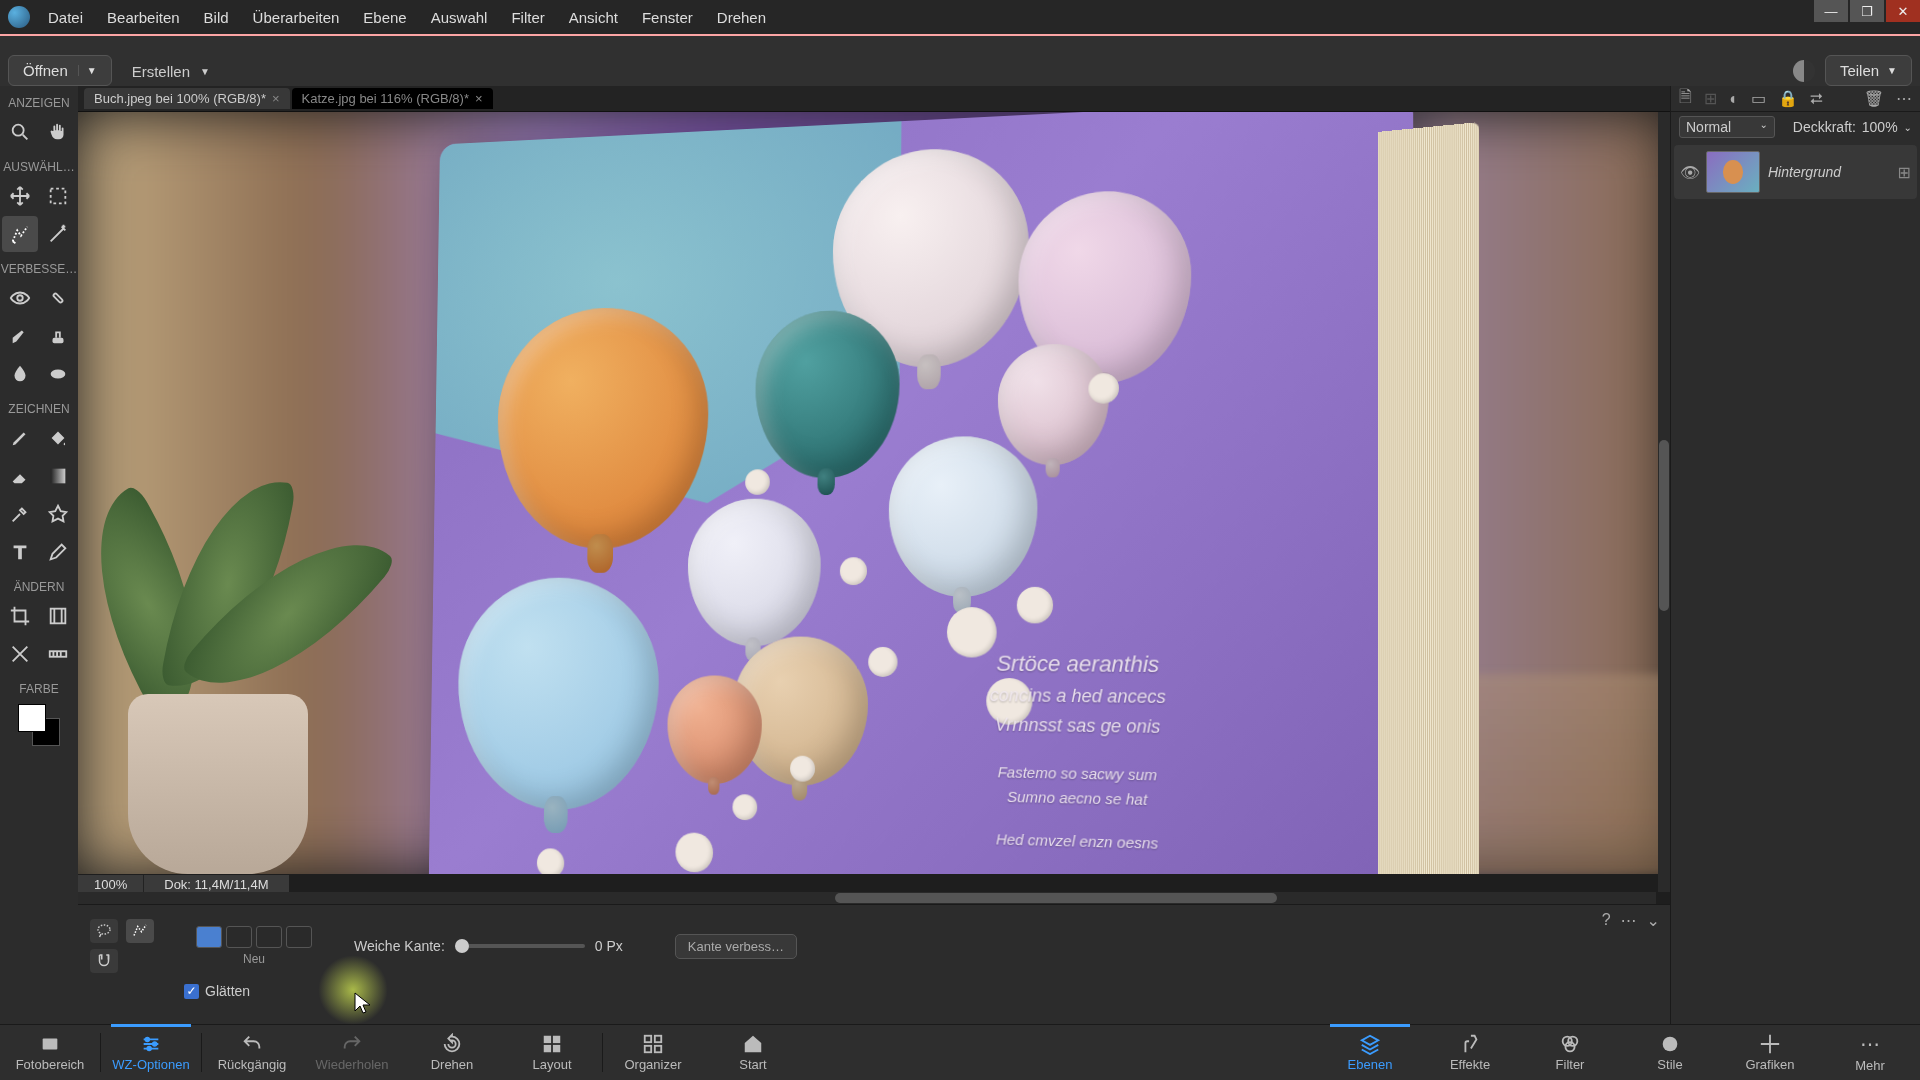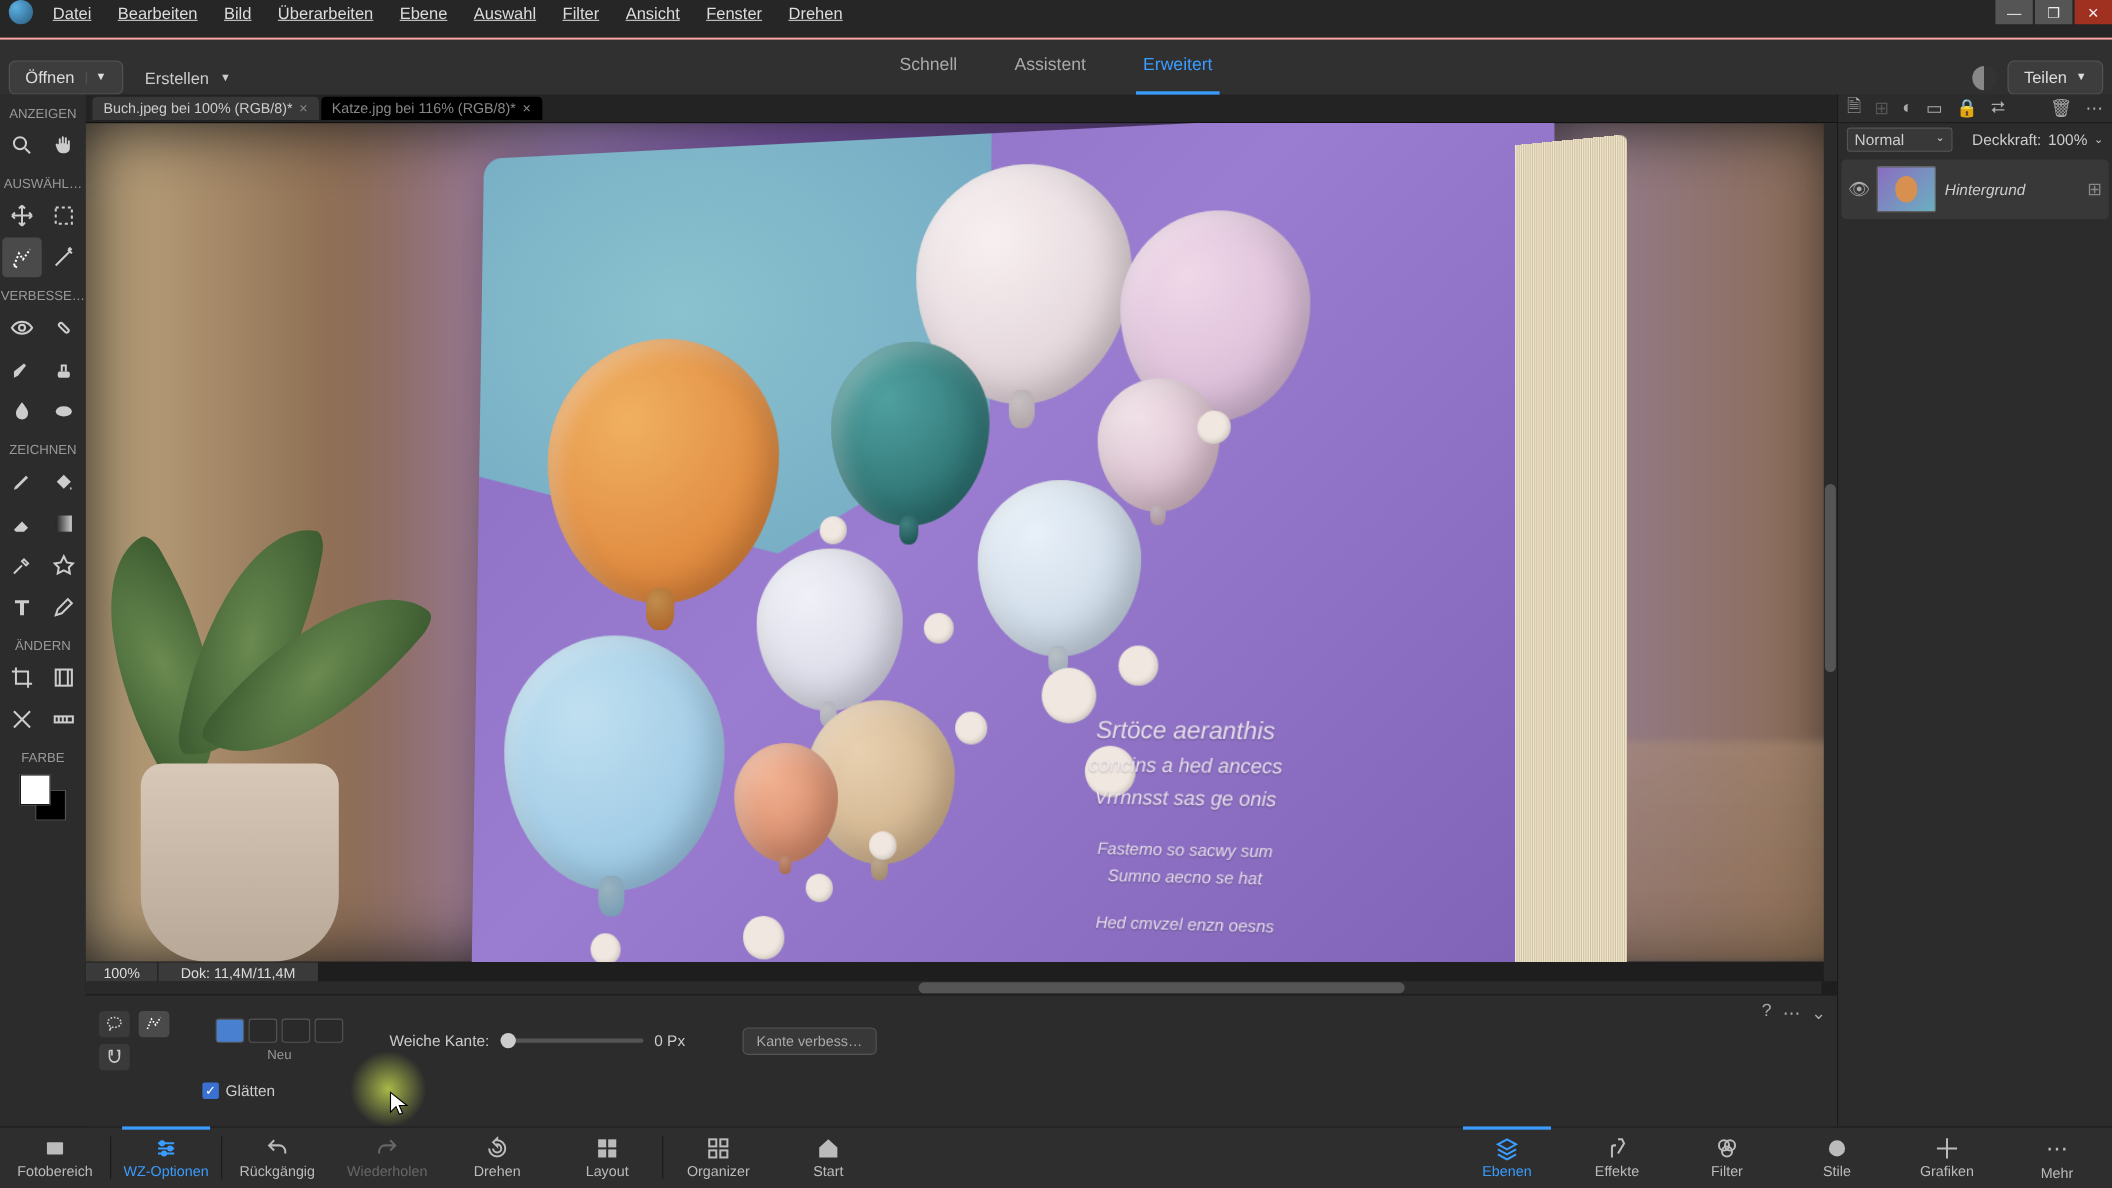--- a/index.html
+++ b/index.html
@@ -1,17 +1,17 @@
 <!DOCTYPE html>
 <html><head>
 <meta charset="utf-8">
 <style>
 * { margin: 0; padding: 0; box-sizing: border-box; font-family: -apple-system, "Segoe UI", Tahoma, sans-serif; user-select: none; }
 body { background: #2a2a2a; color: #ccc; width: 1920px; height: 1080px; overflow: hidden; display: flex; flex-direction: column; }
-.titlebar { height: 34px; background: #262626; display: flex; align-items: flex-start; position: relative; text-decoration: underline; }
+.titlebar { height: 34px; background: #262626; display: flex; align-items: center; position: relative; }
 .app-icon { width: 22px; height: 22px; margin: 0 8px; background: radial-gradient(circle at 30% 30%, #5ab0e0, #2a5a80); border-radius: 50%; }
 .menu { display: flex; gap: 4px; }
 .menu-item { padding: 4px 10px; font-size: 15px; color: #ddd; cursor: pointer; }
 .win-controls { position: absolute; right: 0; top: 0; display: flex; }
 .win-btn { width: 34px; height: 22px; background: #555; margin-left: 2px; display: flex; align-items: center; justify-content: center; font-size: 13px; color: #eee; }
 .win-btn.close { background: #a03020; }
 .secondbar { height: 52px; background: #303030; display: flex; align-items: flex-end; padding: 0 8px; gap: 10px; border-top: 2px solid #fca5a5; }
 .open-btn { background: #3d3d3d; border: 1px solid #555; border-radius: 6px; padding: 6px 14px; font-size: 15px; color: #ddd; display: flex; align-items: center; gap: 10px; }
 .create-btn { padding: 6px 10px; font-size: 15px; color: #ccc; display: flex; align-items: center; gap: 10px; }
 .mode-tabs { position: absolute; left: 50%; transform: translateX(-50%); display: flex; gap: 40px; }
@@ -124,25 +124,20 @@
 
 <div class="secondbar">
   <div class="open-btn">
       <span>Öffnen</span>
       <span style="border-left:1px solid #555;padding-left:8px" class="caret">▼</span>
     </div>
   <div class="create-btn">
       <span>Erstellen</span>
       <span class="caret">▼</span>
     </div>
-  <div class="mode-tabs">
-    <div class="mode-tab">Schnell</div>
-    <div class="mode-tab">Assistent</div>
-    <div class="mode-tab active">Erweitert</div>
-  </div>
   <div class="right-sec">
     <div class="theme-icon"></div>
     <div class="share-btn">
         <span>Teilen</span>
         <span class="caret">▼</span>
       </div>
   </div>
 </div>
 
 <div class="workspace">

